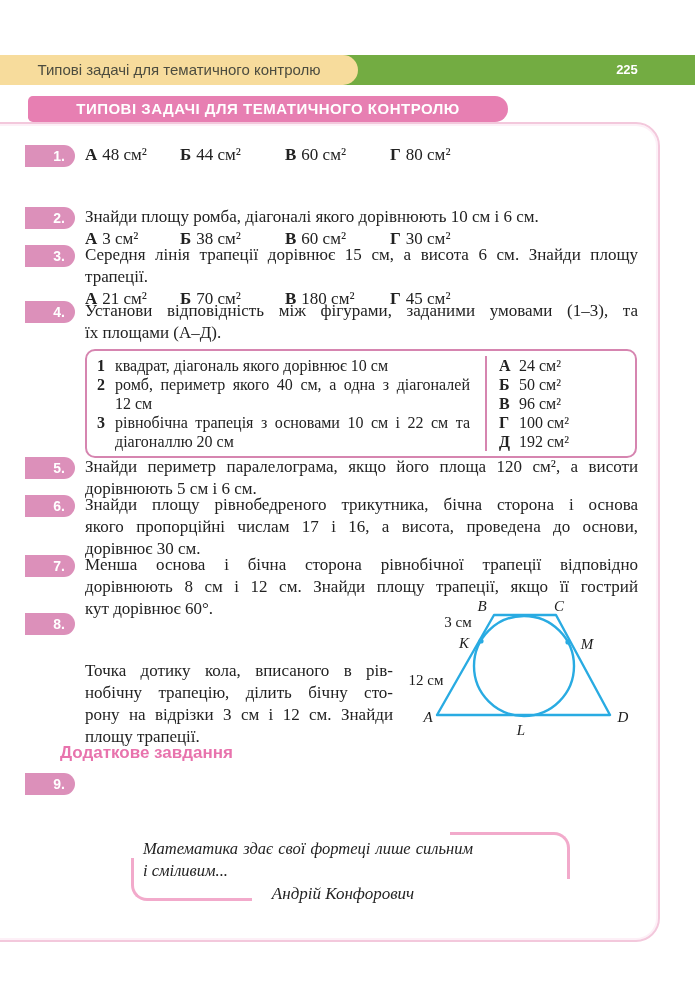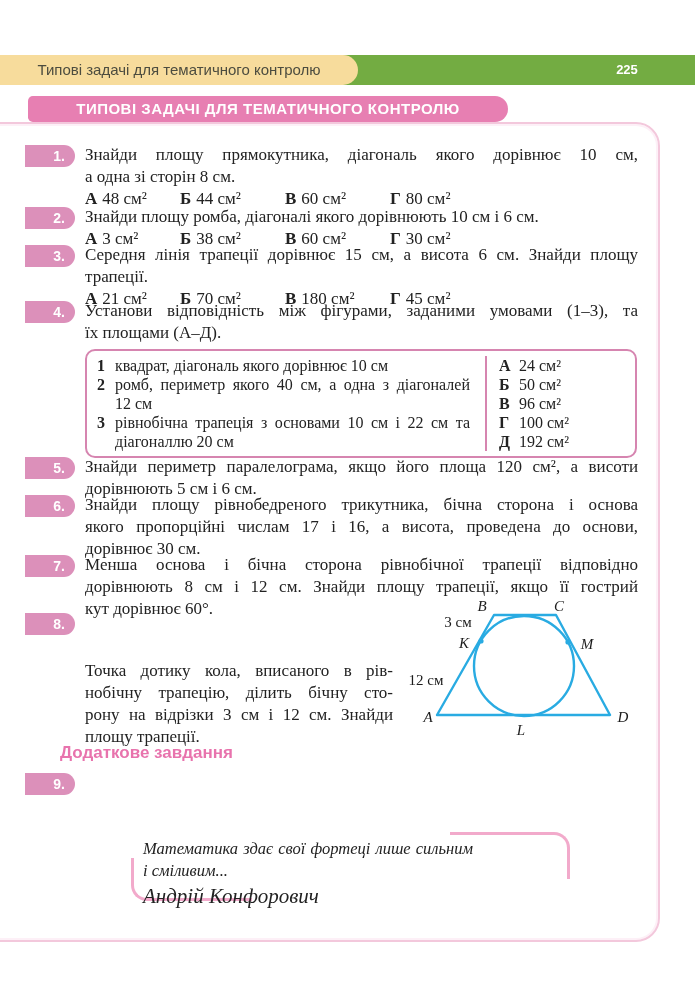--- a/index.html
+++ b/index.html
@@ -61,22 +61,22 @@
   .fig-line{stroke:var(--cyan,#29abe2);stroke-width:2.4;fill:none;stroke-linejoin:round;stroke-linecap:round;}
   .fig-dot{fill:var(--cyan,#29abe2);}
 
   
   .extra{position:absolute;left:60px;top:743px;font-family:"Liberation Sans",sans-serif;
          font-weight:bold;font-size:17px;color:var(--extra,#e873ad);}
 
   
   .quote{position:absolute;left:143px;top:838px;width:330px;font-style:italic;
          font-size:16.5px;line-height:22px;}
-  .qauthor{position:absolute;left:143px;top:884px;width:400px;text-align:left;
-           font-style:italic;font-size:21px;}
+  .qauthor{position:absolute;left:143px;top:884px;width:400px;text-align:center;
+           font-style:italic;font-size:17px;}
   .br-top{position:absolute;left:450px;top:832px;width:117px;height:44px;
           border-top:3px solid var(--bracket,#f2aacb);border-right:3px solid var(--bracket,#f2aacb);
           border-top-right-radius:16px;}
   .br-bot{position:absolute;left:131px;top:858px;width:118px;height:40px;
           border-left:3px solid var(--bracket,#f2aacb);border-bottom:3px solid var(--bracket,#f2aacb);
           border-bottom-left-radius:16px;}
 </style>
 </head>
 <body>
 
@@ -86,24 +86,20 @@
     <div class="toppill">Типові задачі для тематичного контролю</div>
     <div class="pagenum">225</div>
   </div>
 
   <div class="frame"></div>
 
   <div class="banner">ТИПОВІ ЗАДАЧІ ДЛЯ ТЕМАТИЧНОГО КОНТРОЛЮ</div>
 
   <div class="problem p1">
     <span class="badge">1.</span>
-    <div class="ptext">
-      <div class="jl">Знайди площу прямокутника, діагональ якого дорівнює 10 см,</div>
-      <div class="ll">а одна зі сторін 8 см.</div>
-    </div>
     <div class="answers">
       <span class="opt"><b>А</b><span>48 см²</span></span><span class="opt"><b>Б</b><span>44 см²</span></span><span class="opt"><b>В</b><span>60 см²</span></span><span class="opt"><b>Г</b><span>80 см²</span></span>
     </div>
   </div>
 
   <div class="problem p2">
     <span class="badge">2.</span>
     <div class="ptext">
       <div class="ll">Знайди площу ромба, діагоналі якого дорівнюють 10 см і 6 см.</div>
     </div>

